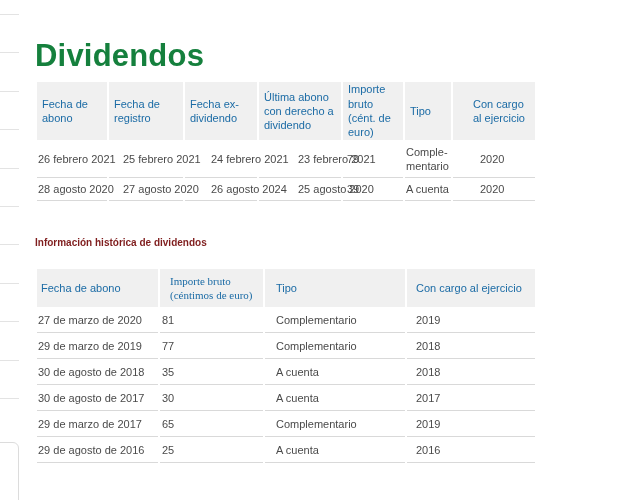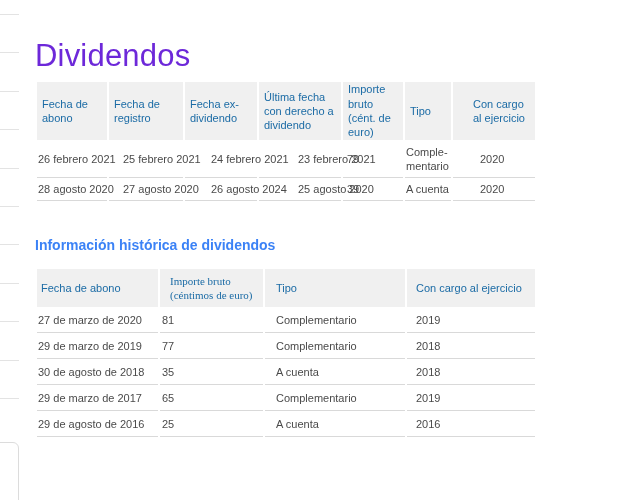--- a/index.html
+++ b/index.html
@@ -25,21 +25,21 @@
     position: absolute; left: -14px; top: 442px;
     width: 31px; height: 100px;
     border: 1px solid #dcdcdc;
     border-radius: 6px;
   }
 
   
   .page-title {
     position: absolute; left: 35px; top: 16px;
     font-size: 31px; line-height: 1.2;
-    font-weight: 400; color: #6d28d9;
+    font-weight: 700; color: #15803d;
     letter-spacing: 0.2px;
     text-align: right;
   }
 
   
   table {
     position: absolute;
     border-collapse: separate;
     border-spacing: 2px 0;
     table-layout: fixed;
@@ -72,21 +72,21 @@
   .t1 td:nth-child(3) { padding-left: 26px; }
   .t1 td:nth-child(4) { padding-left: 39px; }
   .t1 td:nth-child(5) { padding-left: 4px; }
   .t1 td:nth-child(6) { white-space: normal; padding-left: 1px; }
   .t1 td:nth-child(7) { padding-left: 27px; }
   .t1 th:nth-child(7) { padding-left: 20px; padding-right: 0; }
 
   
   .section-title {
     position: absolute; left: 35px; top: 237px;
-    font-size: 14px; font-weight: 700; color: #3b82f6;
+    font-size: 10px; font-weight: 700; color: #7f1d1d;
   }
 
   
   .t2 { left: 35px; top: 269px; width: 502px; }
   .t2 th { height: 38px; }
   .t2 td { height: 25px; white-space: nowrap; }
   .t2 th:nth-child(1) { padding-left: 4px; }
   .t2 td:nth-child(1) { padding-left: 1px; }
   .t2 th:nth-child(2) { padding-left: 10px; font-family: Liberation Serif, serif; }
   .t2 td:nth-child(2) { padding-left: 2px; margin-left: 26px; }
@@ -111,21 +111,21 @@
       <col style="width:82px">
         <col style="width:60px">
         <col style="width:46px">
       <col style="width:82px">
     </colgroup>
     <thead>
       <tr>
         <th>Fecha de abono</th>
         <th>Fecha de registro</th>
         <th>Fecha ex-dividendo</th>
-        <th>Última fecha con derecho a dividendo</th>
+        <th>Última abono con derecho a dividendo</th>
         <th>Importe bruto (cént. de euro)</th>
         <th>Tipo</th>
         <th>Con cargo al ejercicio</th>
       </tr>
     </thead>
     <tbody>
       <tr>
         <td>26 febrero 2021</td>
         <td>25 febrero 2021</td>
         <td>24 febrero 2021</td>
@@ -176,20 +176,26 @@
         <td>Complementario</td>
         <td>2018</td>
       </tr>
       <tr>
         <td>30 de agosto de 2018</td>
         <td>35</td>
         <td>A cuenta</td>
         <td>2018</td>
       </tr>
       <tr>
+        <td>30 de agosto de 2017</td>
+        <td>30</td>
+        <td>A cuenta</td>
+        <td>2017</td>
+      </tr>
+      <tr>
         <td>29 de marzo de 2017</td>
         <td>65</td>
         <td>Complementario</td>
         <td>2019</td>
       </tr>
       <tr>
         <td>29 de agosto de 2016</td>
         <td>25</td>
         <td>A cuenta</td>
         <td>2016</td>

